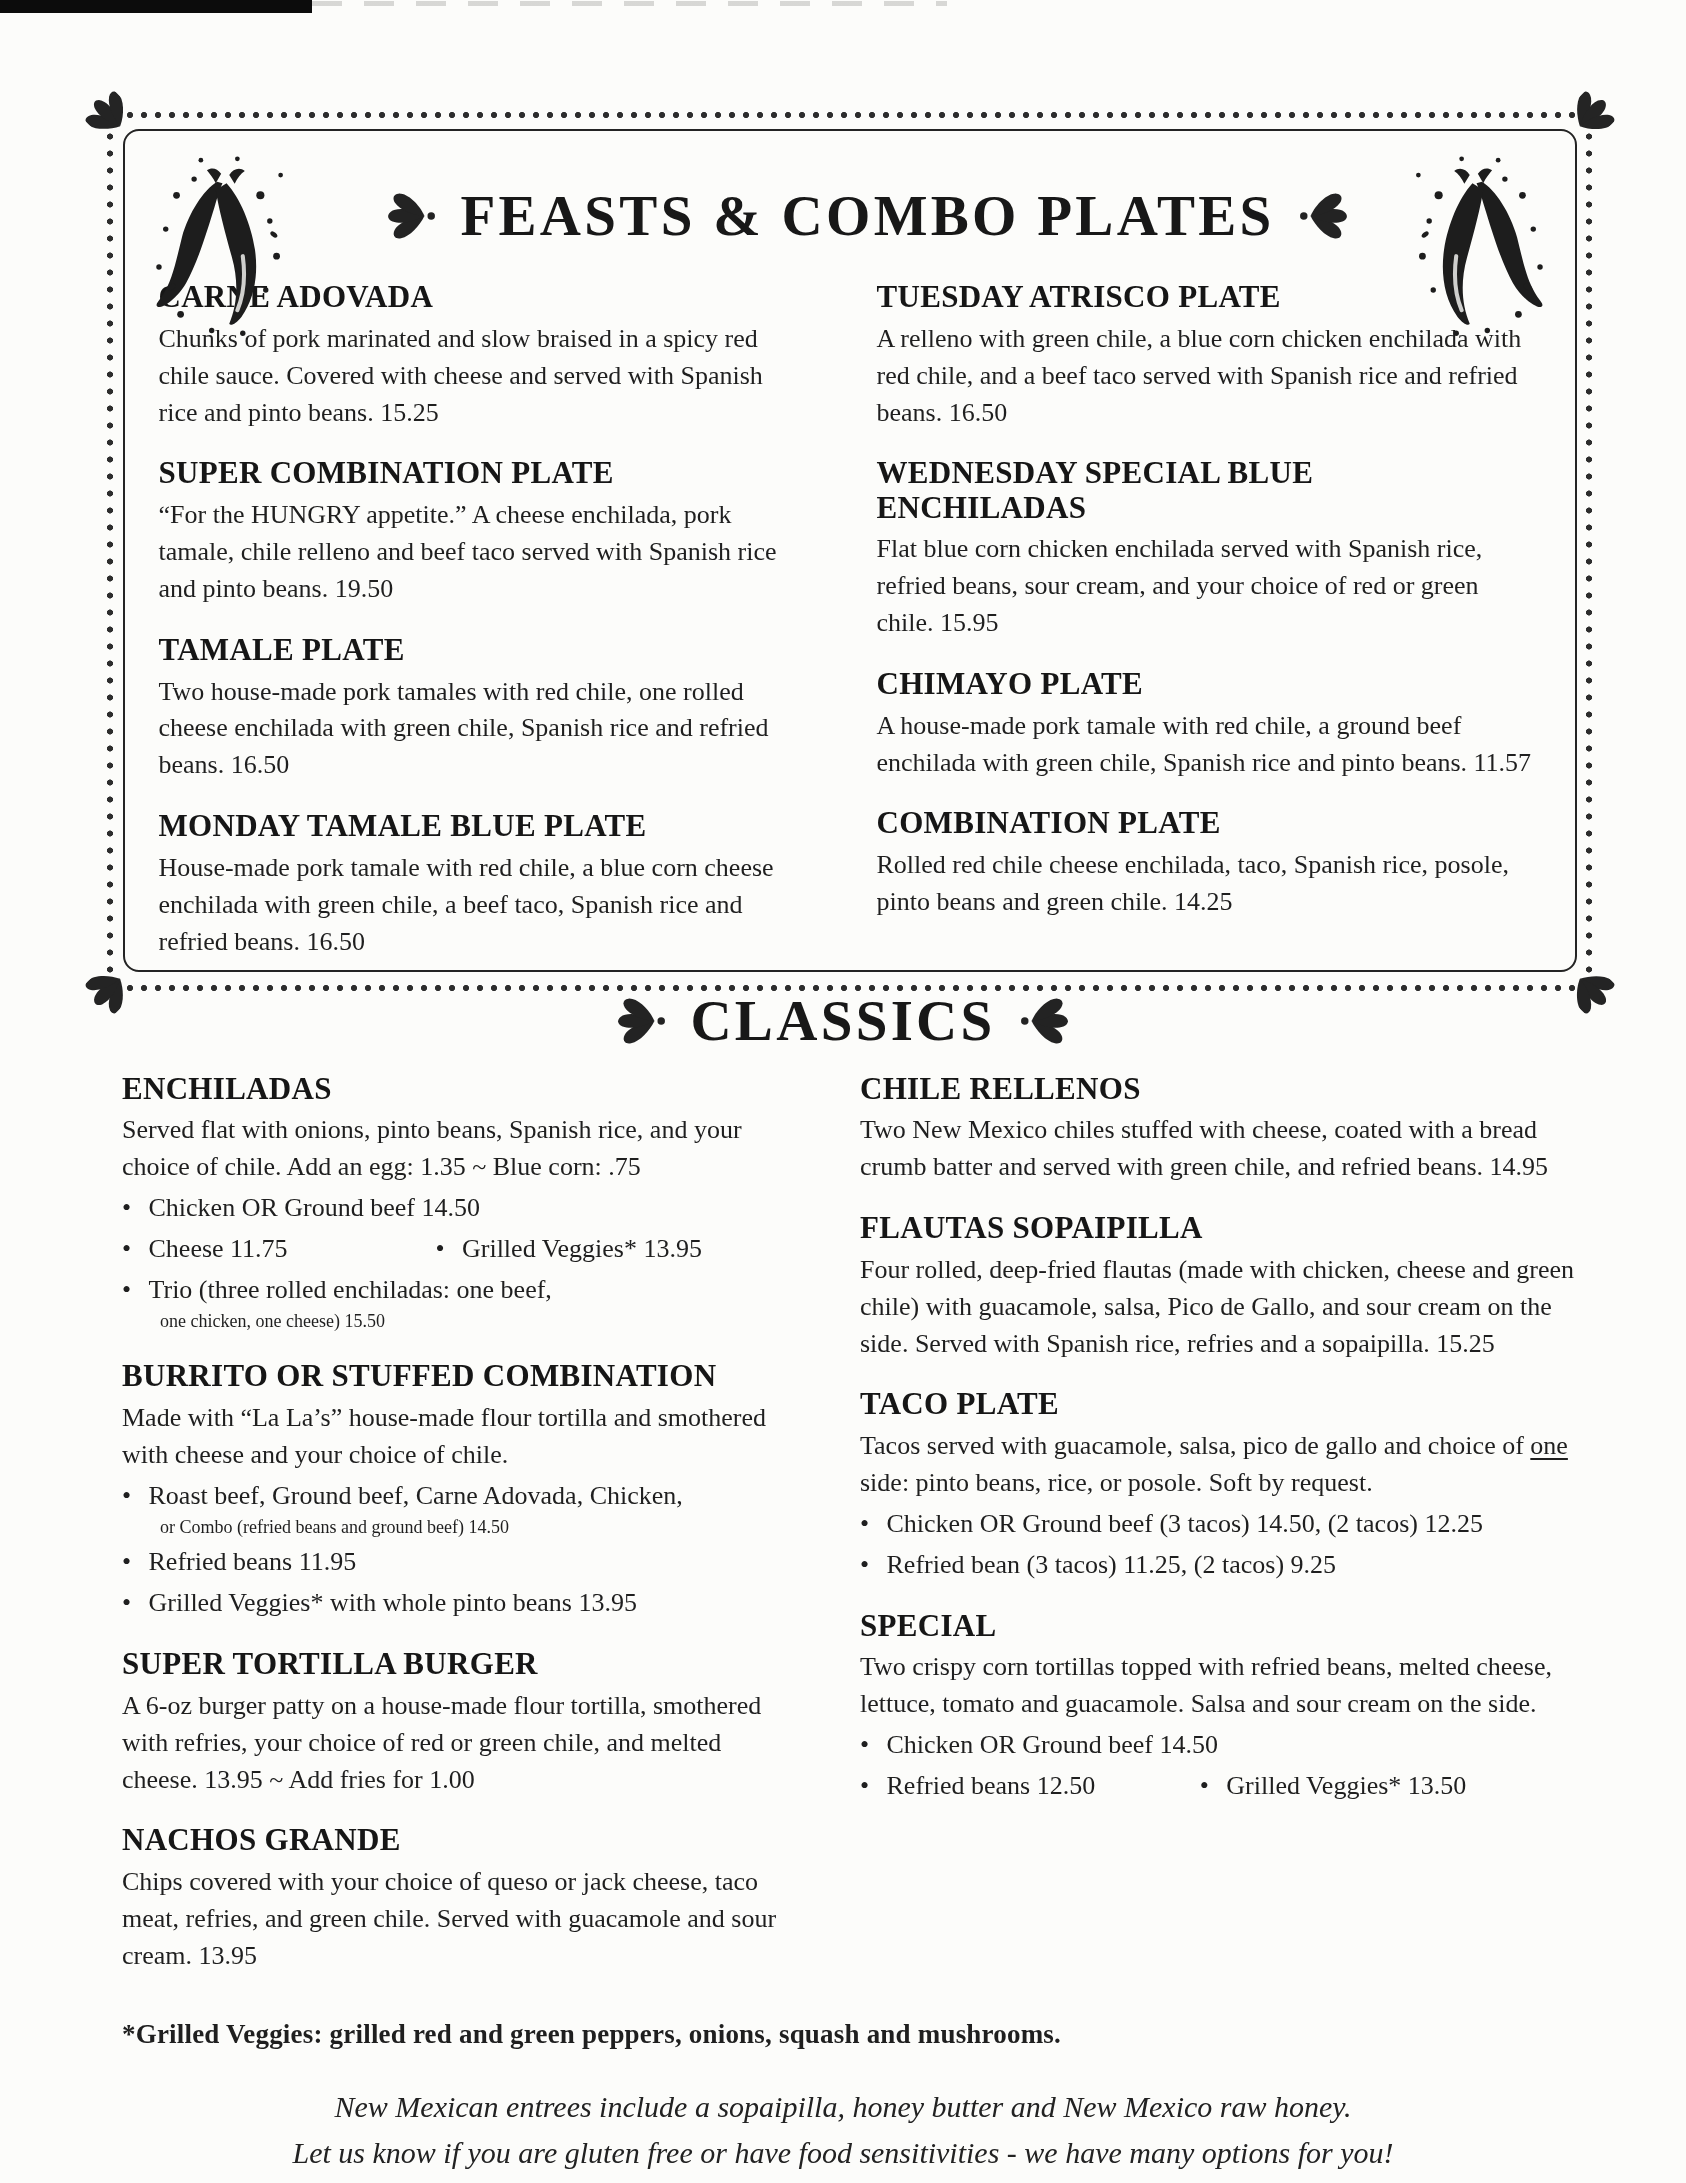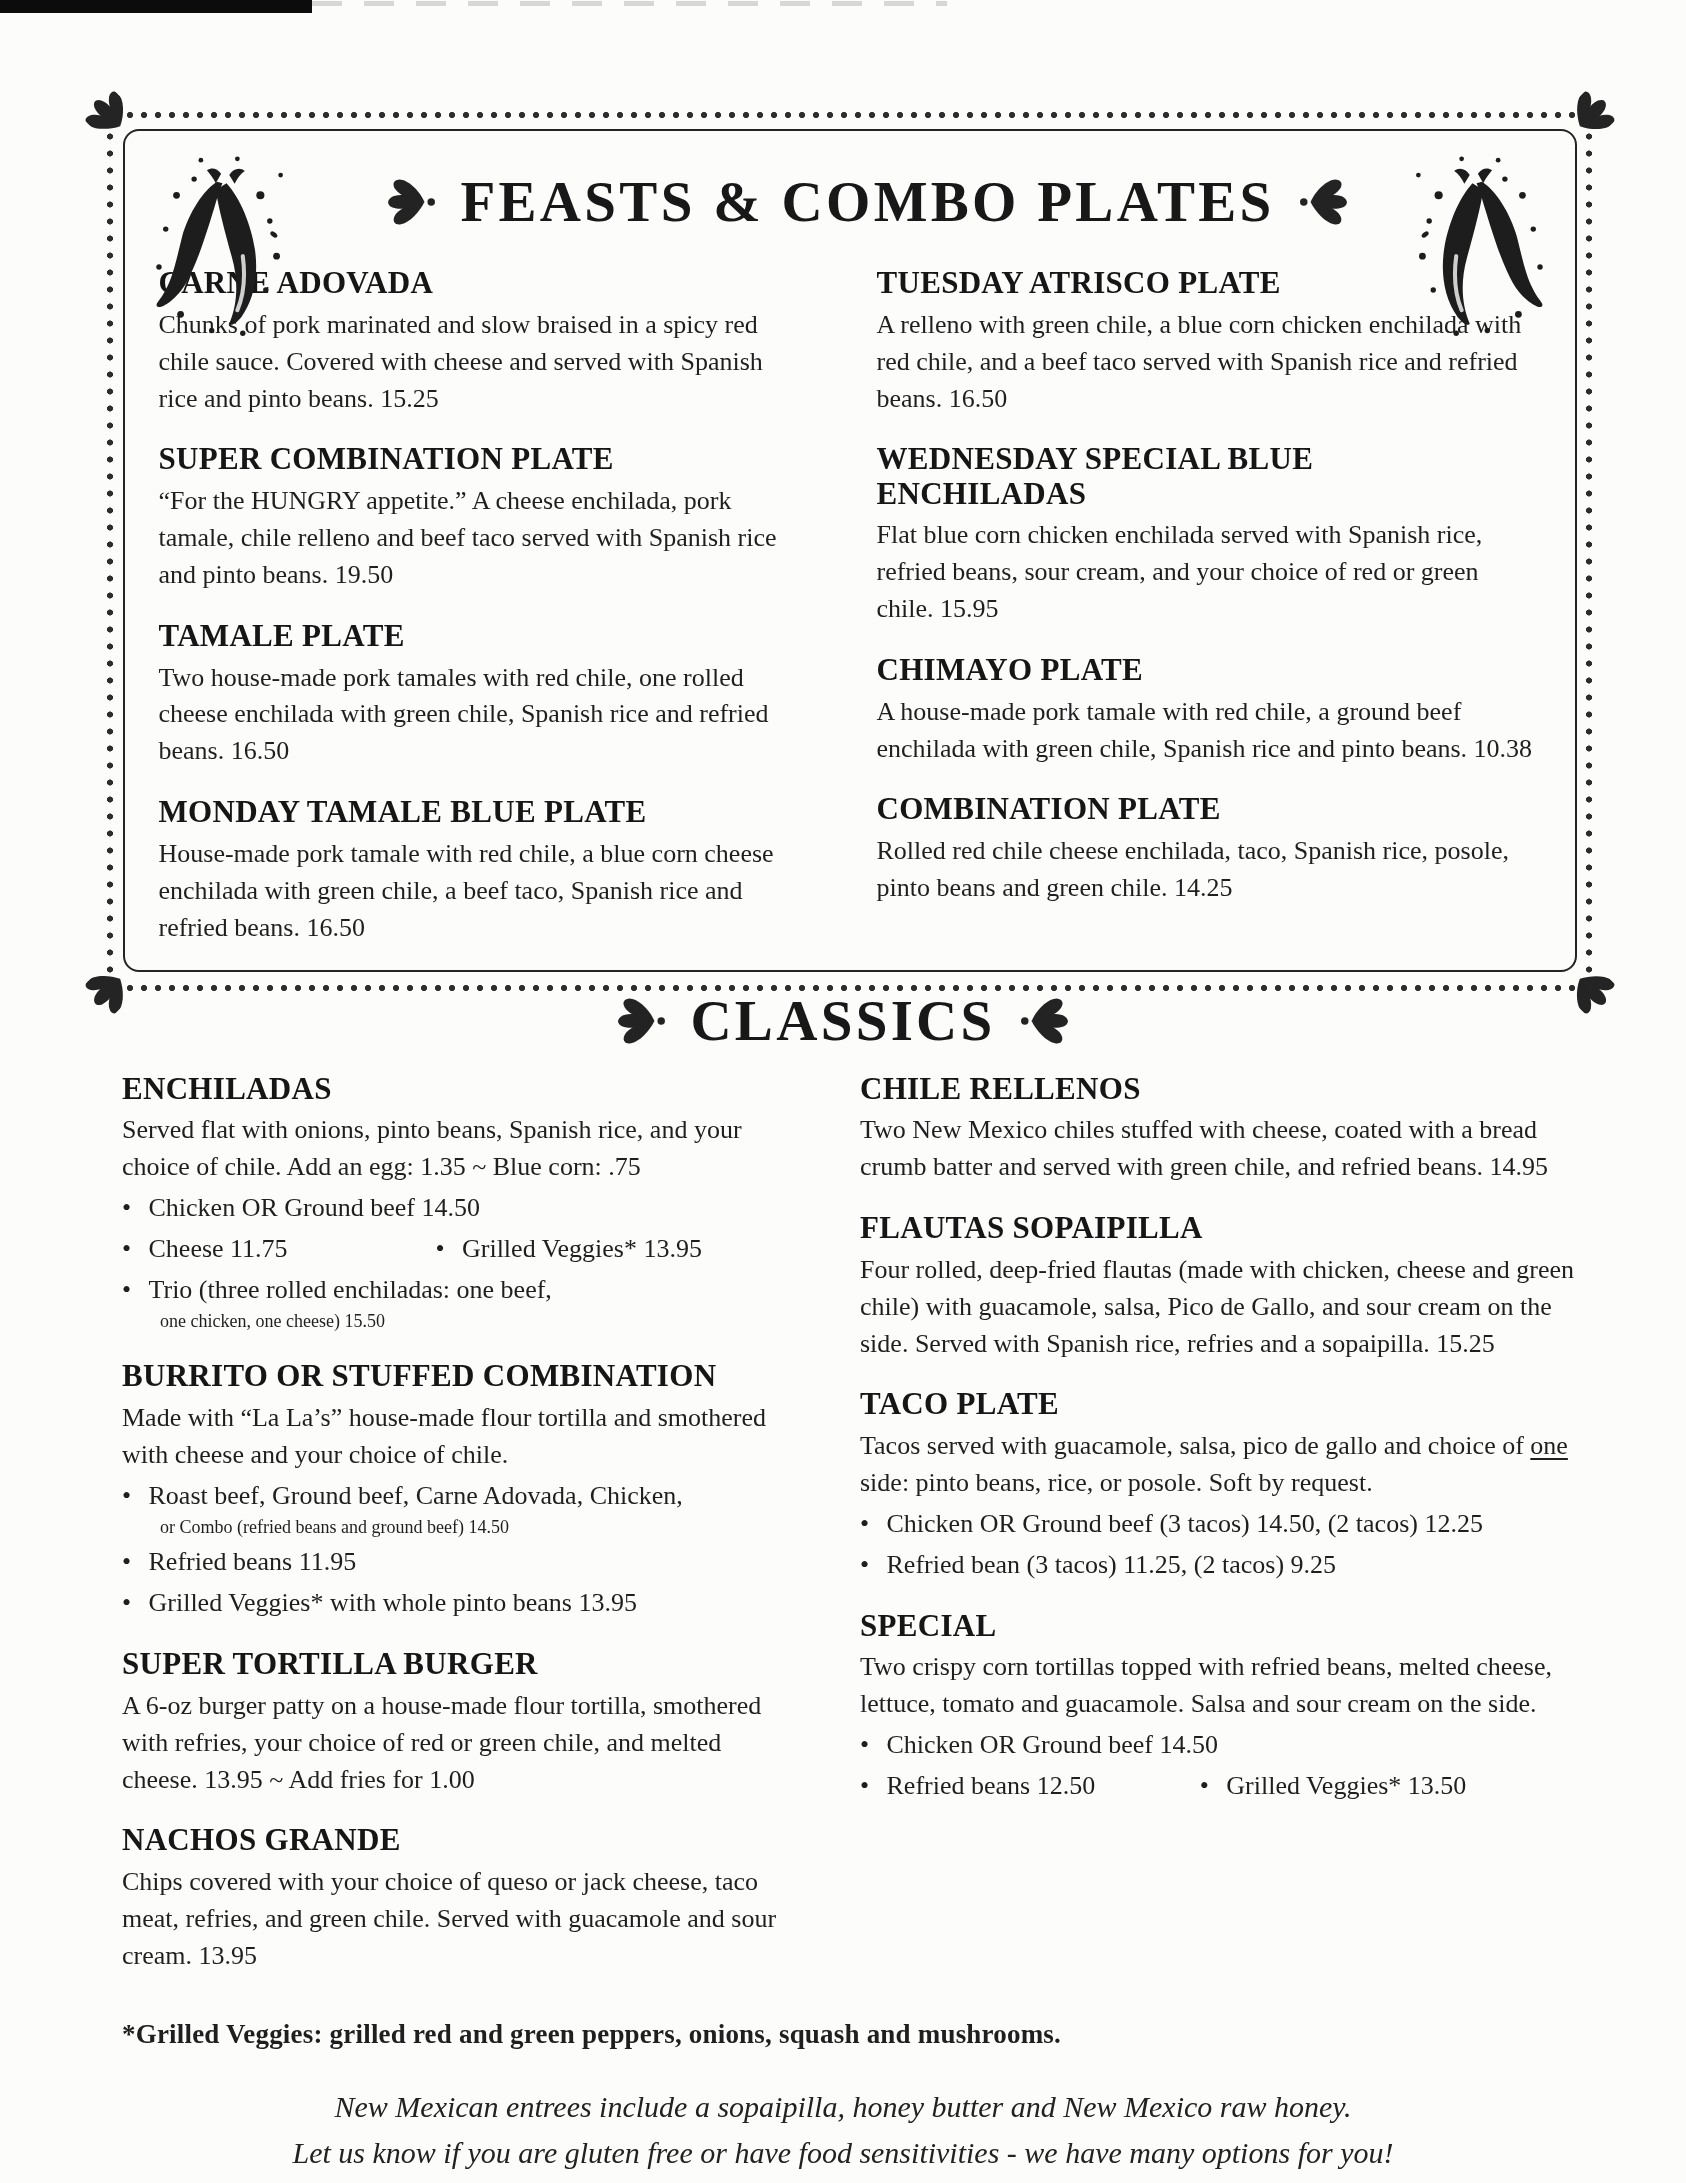--- a/index.html
+++ b/index.html
@@ -52,21 +52,21 @@
   .corner.bl{bottom:-18.5px;left:-22.5px;transform:rotate(-45deg);}
   .corner.br{bottom:-18.5px;right:-22.5px;transform:rotate(-135deg);}
   
   .chile-art{position:absolute;top:17px;width:167px;height:196px;}
   .chile-art.left{left:14.6px;}
   .chile-art.right{right:14.6px;transform:scaleX(-1);}
   
   .title-row{
     display:flex;align-items:center;justify-content:center;gap:22.5px;
   }
-  .feast-title-row{margin-top:42px;padding-left:36px;}
+  .feast-title-row{margin-top:56px;padding-left:36px;}
   .big-title{
     font-size:57px;font-weight:bold;letter-spacing:3.3px;line-height:1;
     color:#181818;white-space:nowrap;
   }
   .fleuron{width:57px;height:48px;flex:none;}
   .fleuron.rt{transform:scaleX(-1);}
   
   .feast-cols{display:flex;margin:36px 40px 0 34px;gap:99px;}
   .feast-cols .col.l{width:619px;flex:none;}
   .feast-cols .col.r{flex:1;min-width:0;}
@@ -200,21 +200,21 @@
               <h3>TUESDAY ATRISCO PLATE</h3>
               <p>A relleno with green chile, a blue corn chicken enchilada with red chile, and a beef taco served with Spanish rice and refried beans. 16.50</p>
             </article>
             <article class="menu-item">
               <h3>WEDNESDAY SPECIAL BLUE
 ENCHILADAS</h3>
               <p>Flat blue corn chicken enchilada served with Spanish rice, refried beans, sour cream, and your choice of red or green chile. 15.95</p>
             </article>
             <article class="menu-item">
               <h3>CHIMAYO PLATE</h3>
-              <p>A house-made pork tamale with red chile, a ground beef enchilada with green chile, Spanish rice and pinto beans. 10.38</p>
+              <p>A house-made pork tamale with red chile, a ground beef enchilada with green chile, Spanish rice and pinto beans. 11.57</p>
             </article>
             <article class="menu-item">
               <h3>COMBINATION PLATE</h3>
               <p>Rolled red chile cheese enchilada, taco, Spanish rice, posole, pinto beans and green chile. 14.25</p>
             </article>
           </div>
       </div>
     </div>
   </section>
 

